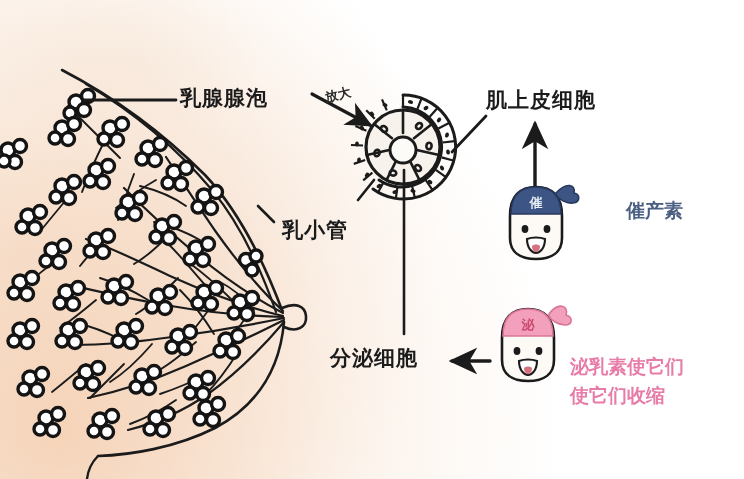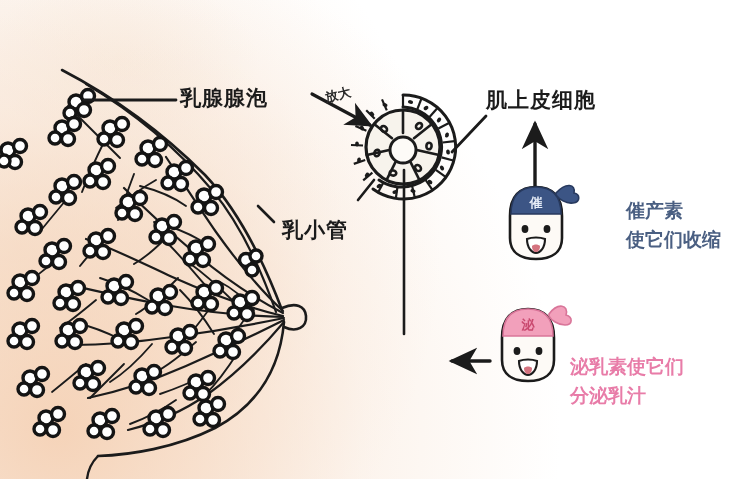--- a/index.html
+++ b/index.html
@@ -428,20 +428,20 @@
   </svg>
 
   <div class="lbl lbl-main" style="left:180px;top:84px;">乳腺腺泡</div>
 
   <div class="lbl lbl-small" style="left:325px;top:86px;transform:rotate(-14deg);">放大</div>
 
   <div class="lbl lbl-main" style="left:486px;top:86px;">肌上皮细胞</div>
 
   <div class="lbl lbl-main" style="left:282px;top:216px;">乳小管</div>
 
+  <div class="lbl lbl-main" style="left:330px;top:344px;">分泌细胞</div>
 
   <div class="charText blueText" style="left:578px;top:198px;">催产素</div>
-  <div class="charText blueText" style="left:578px;top:227px;">使它们收缩</div>
 
   <div class="charText pinkText" style="left:570px;top:322px;">泌乳素使它们</div>
-  <div class="charText pinkText" style="left:570px;top:351px;">分泌乳汁</div>
+  <div class="charText pinkText" style="left:570px;top:351px;">使它们收缩</div>
 
 </div>
 
 </body></html>

